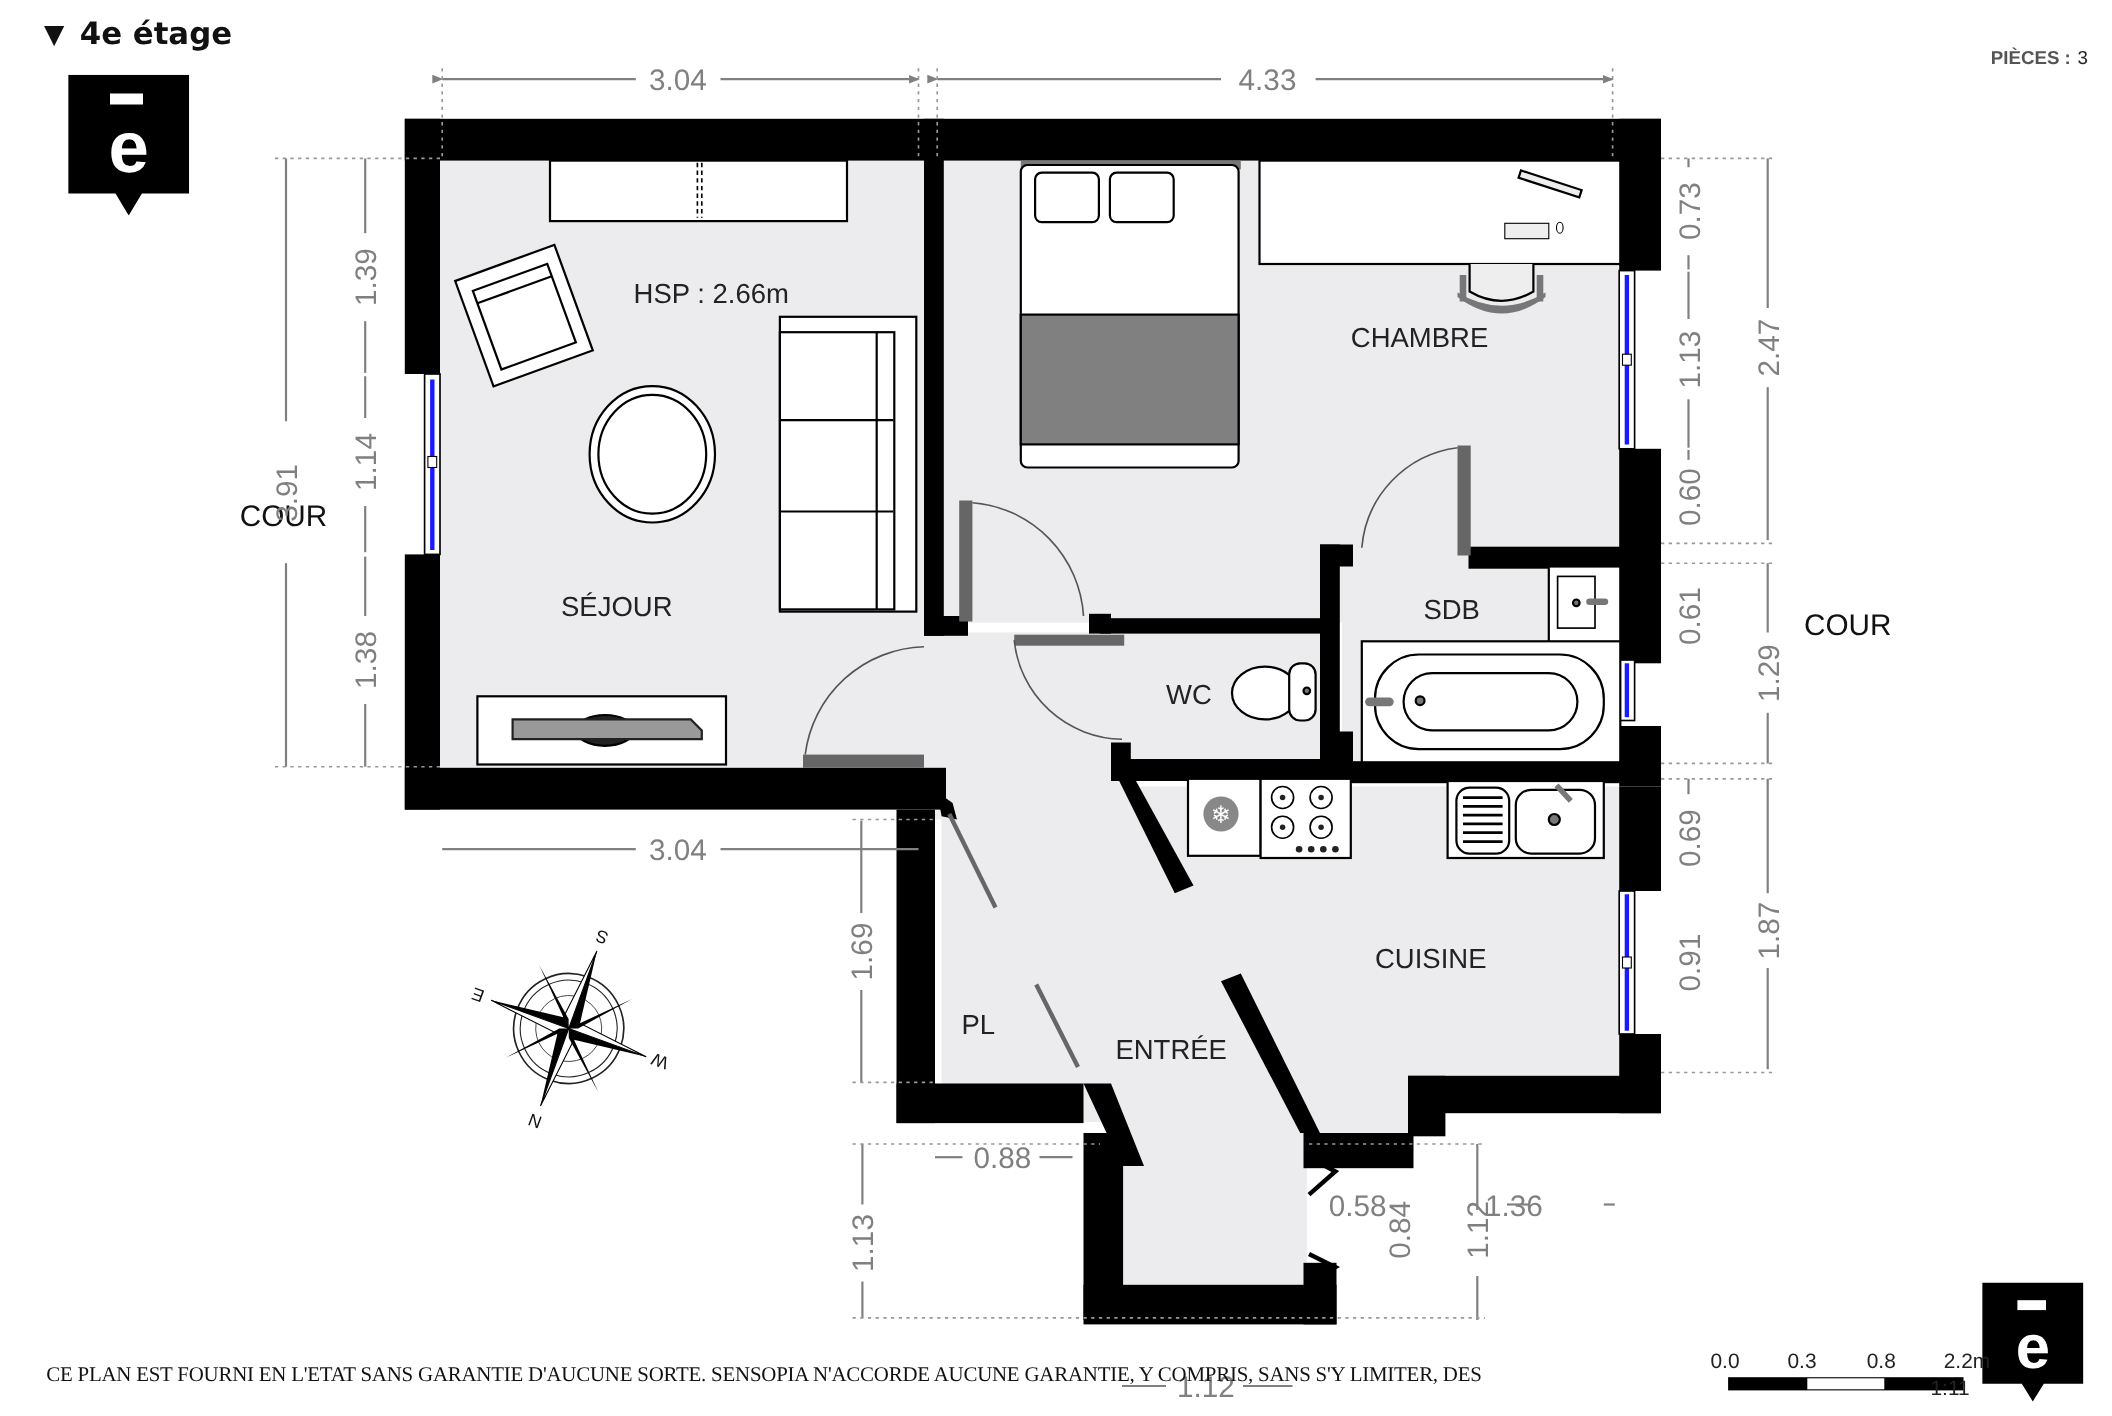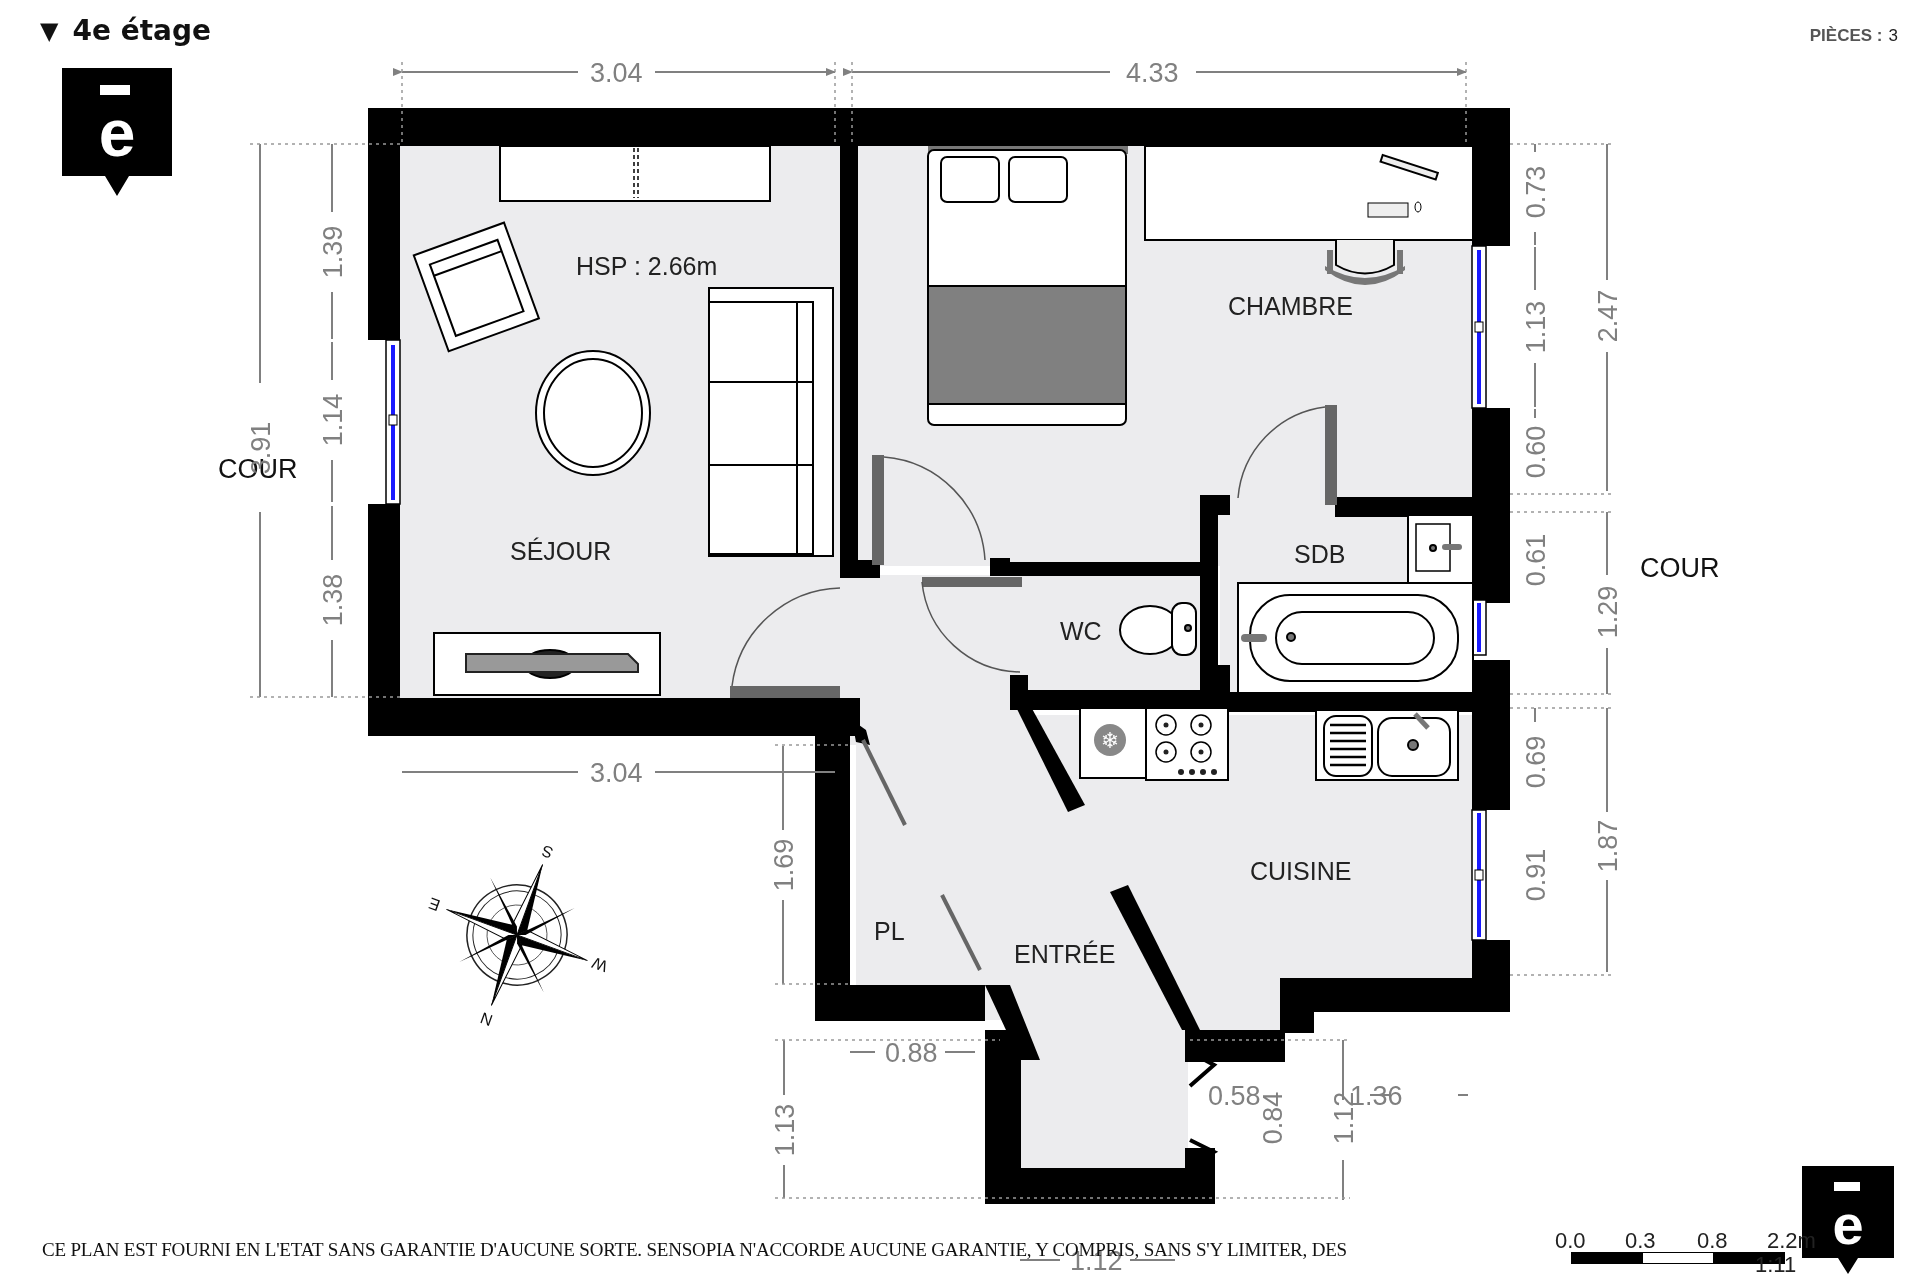--- a/index.html
+++ b/index.html
@@ -1,29 +1,29 @@
 <!DOCTYPE html>
 <html><head>
 <meta charset="utf-8">
 <style>
   html, body { margin:0; padding:0; background:#ffffff; }
   body { width:1920px; height:1287px; position:relative; overflow:hidden; font-family:"Liberation Sans", sans-serif; }
   .abs { position:absolute; }
   #floor-title { left:40px; top:14px; font-size:28px; font-weight:bold; color:#111; display:flex; align-items:center; gap:14px; font-family:"DejaVu Sans", sans-serif; }
   #floor-title .tri { font-size:24px; }
-  #rooms-count { right:22px; top:26px; font-size:17px; color:#555; font-family:"Liberation Sans", sans-serif; }
+  #rooms-count { right:22px; top:43px; font-size:17px; color:#555; font-family:"Liberation Sans", sans-serif; }
   #rooms-count b { font-weight:bold; color:#555; }
   #rooms-count span.val { color:#222; margin-left:6px; }
   #disclaimer { left:42px; top:1238px; font-size:19px; line-height:23px; color:#111; width:1420px; font-family:Liberation Serif, serif; letter-spacing:-0.2px; }
   svg text { font-family:"Liberation Sans", sans-serif; }
   .dimtxt { fill:#808080; font-size:27px; }
   .roomtxt { fill:#222; font-size:25px; }
   .courtxt { fill:#111; font-size:27px; }
   #scale { left:1555px; top:1228px; width:240px; height:50px; }
-  #scale .lbl { position:absolute; top:0; font-size:22px; color:#222; }
+  #scale .lbl { position:absolute; top:0; font-size:19px; color:#222; }
 </style>
 </head>
 <body>
 
 <div id="floor-title" class="abs">
   <span class="tri">▼</span>
   <span>4e étage</span>
 </div>
 
 <div id="rooms-count" class="abs">

